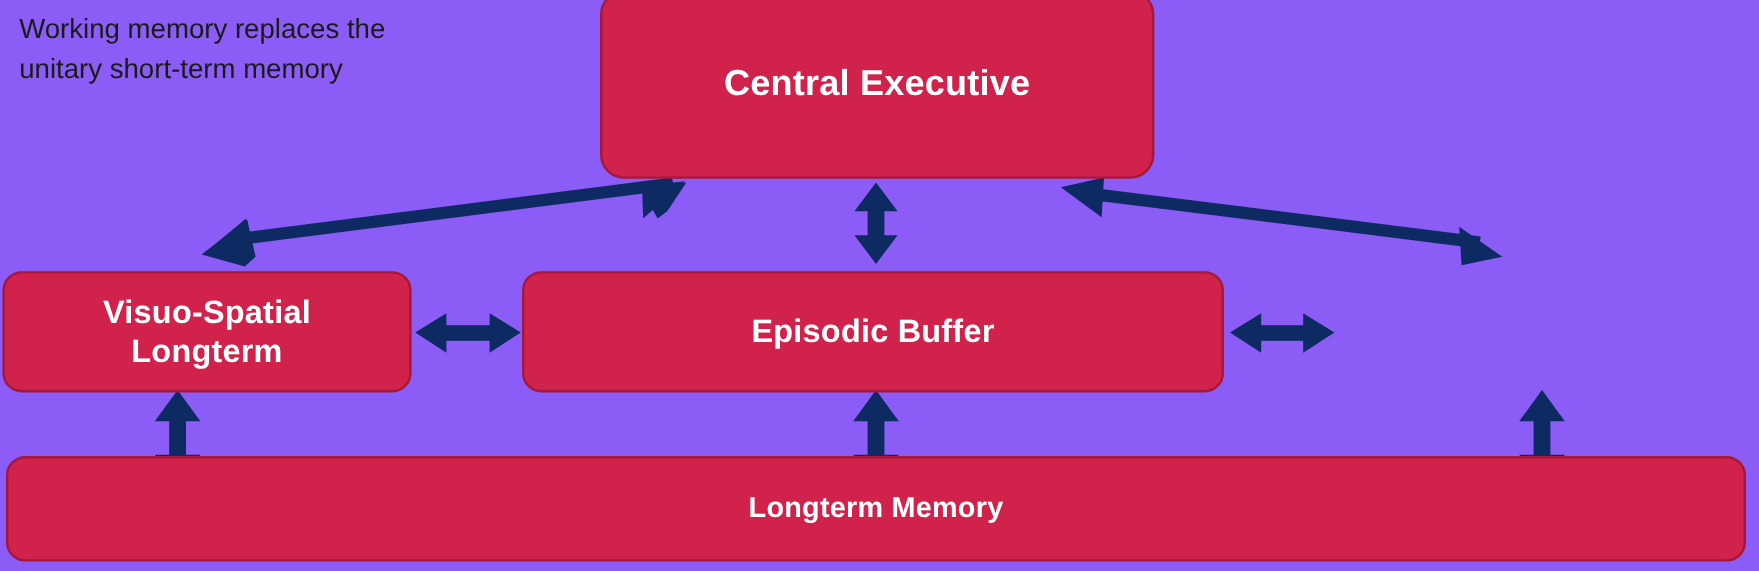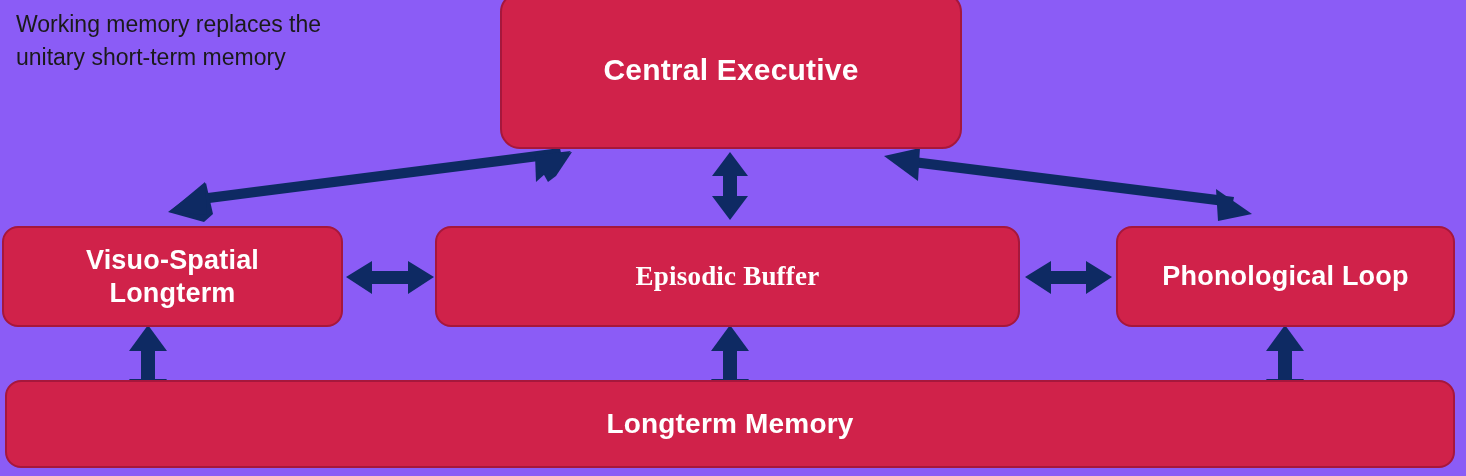--- a/index.html
+++ b/index.html
@@ -58,30 +58,29 @@
   }
   #node-visuo-spatial-sketchpad {
     left: 2px;    top: 226px;  width: 341px; height: 101px;
     font-size: 27px;
     border-radius: 16px;
   }
   #node-episodic-buffer {
     left: 435px;  top: 226px;  width: 585px; height: 101px;
     font-size: 27px;
     border-radius: 16px;
-    font-family: Liberation Serif, serif;
   }
   #node-phonological-loop {
     left: 1116px; top: 226px;  width: 339px; height: 101px;
     font-size: 27px;
     border-radius: 16px;
   }
   #node-longterm-memory {
     left: 5px;    top: 380px;  width: 1450px; height: 88px;
-    font-size: 28px;
+    font-size: 24px;
     border-radius: 16px;
   }
 
   
   #arrow-layer {
     position: absolute;
     left: 0; top: 0;
     width: 1466px; height: 476px;
     pointer-events: none;
   }
@@ -151,17 +150,16 @@
     </g>
   </svg>
 
   <div class="node" id="node-central-executive">Central Executive</div>
 
   <div class="node" id="node-visuo-spatial-sketchpad">Visuo-Spatial
 Longterm</div>
 
   <div class="node" id="node-episodic-buffer">Episodic Buffer</div>
 
-  <div class="node" id="node-phonological-loop">Phonological Loop</div>
 
   <div class="node" id="node-longterm-memory">Longterm Memory</div>
 
 </div>
 
 </body></html>

